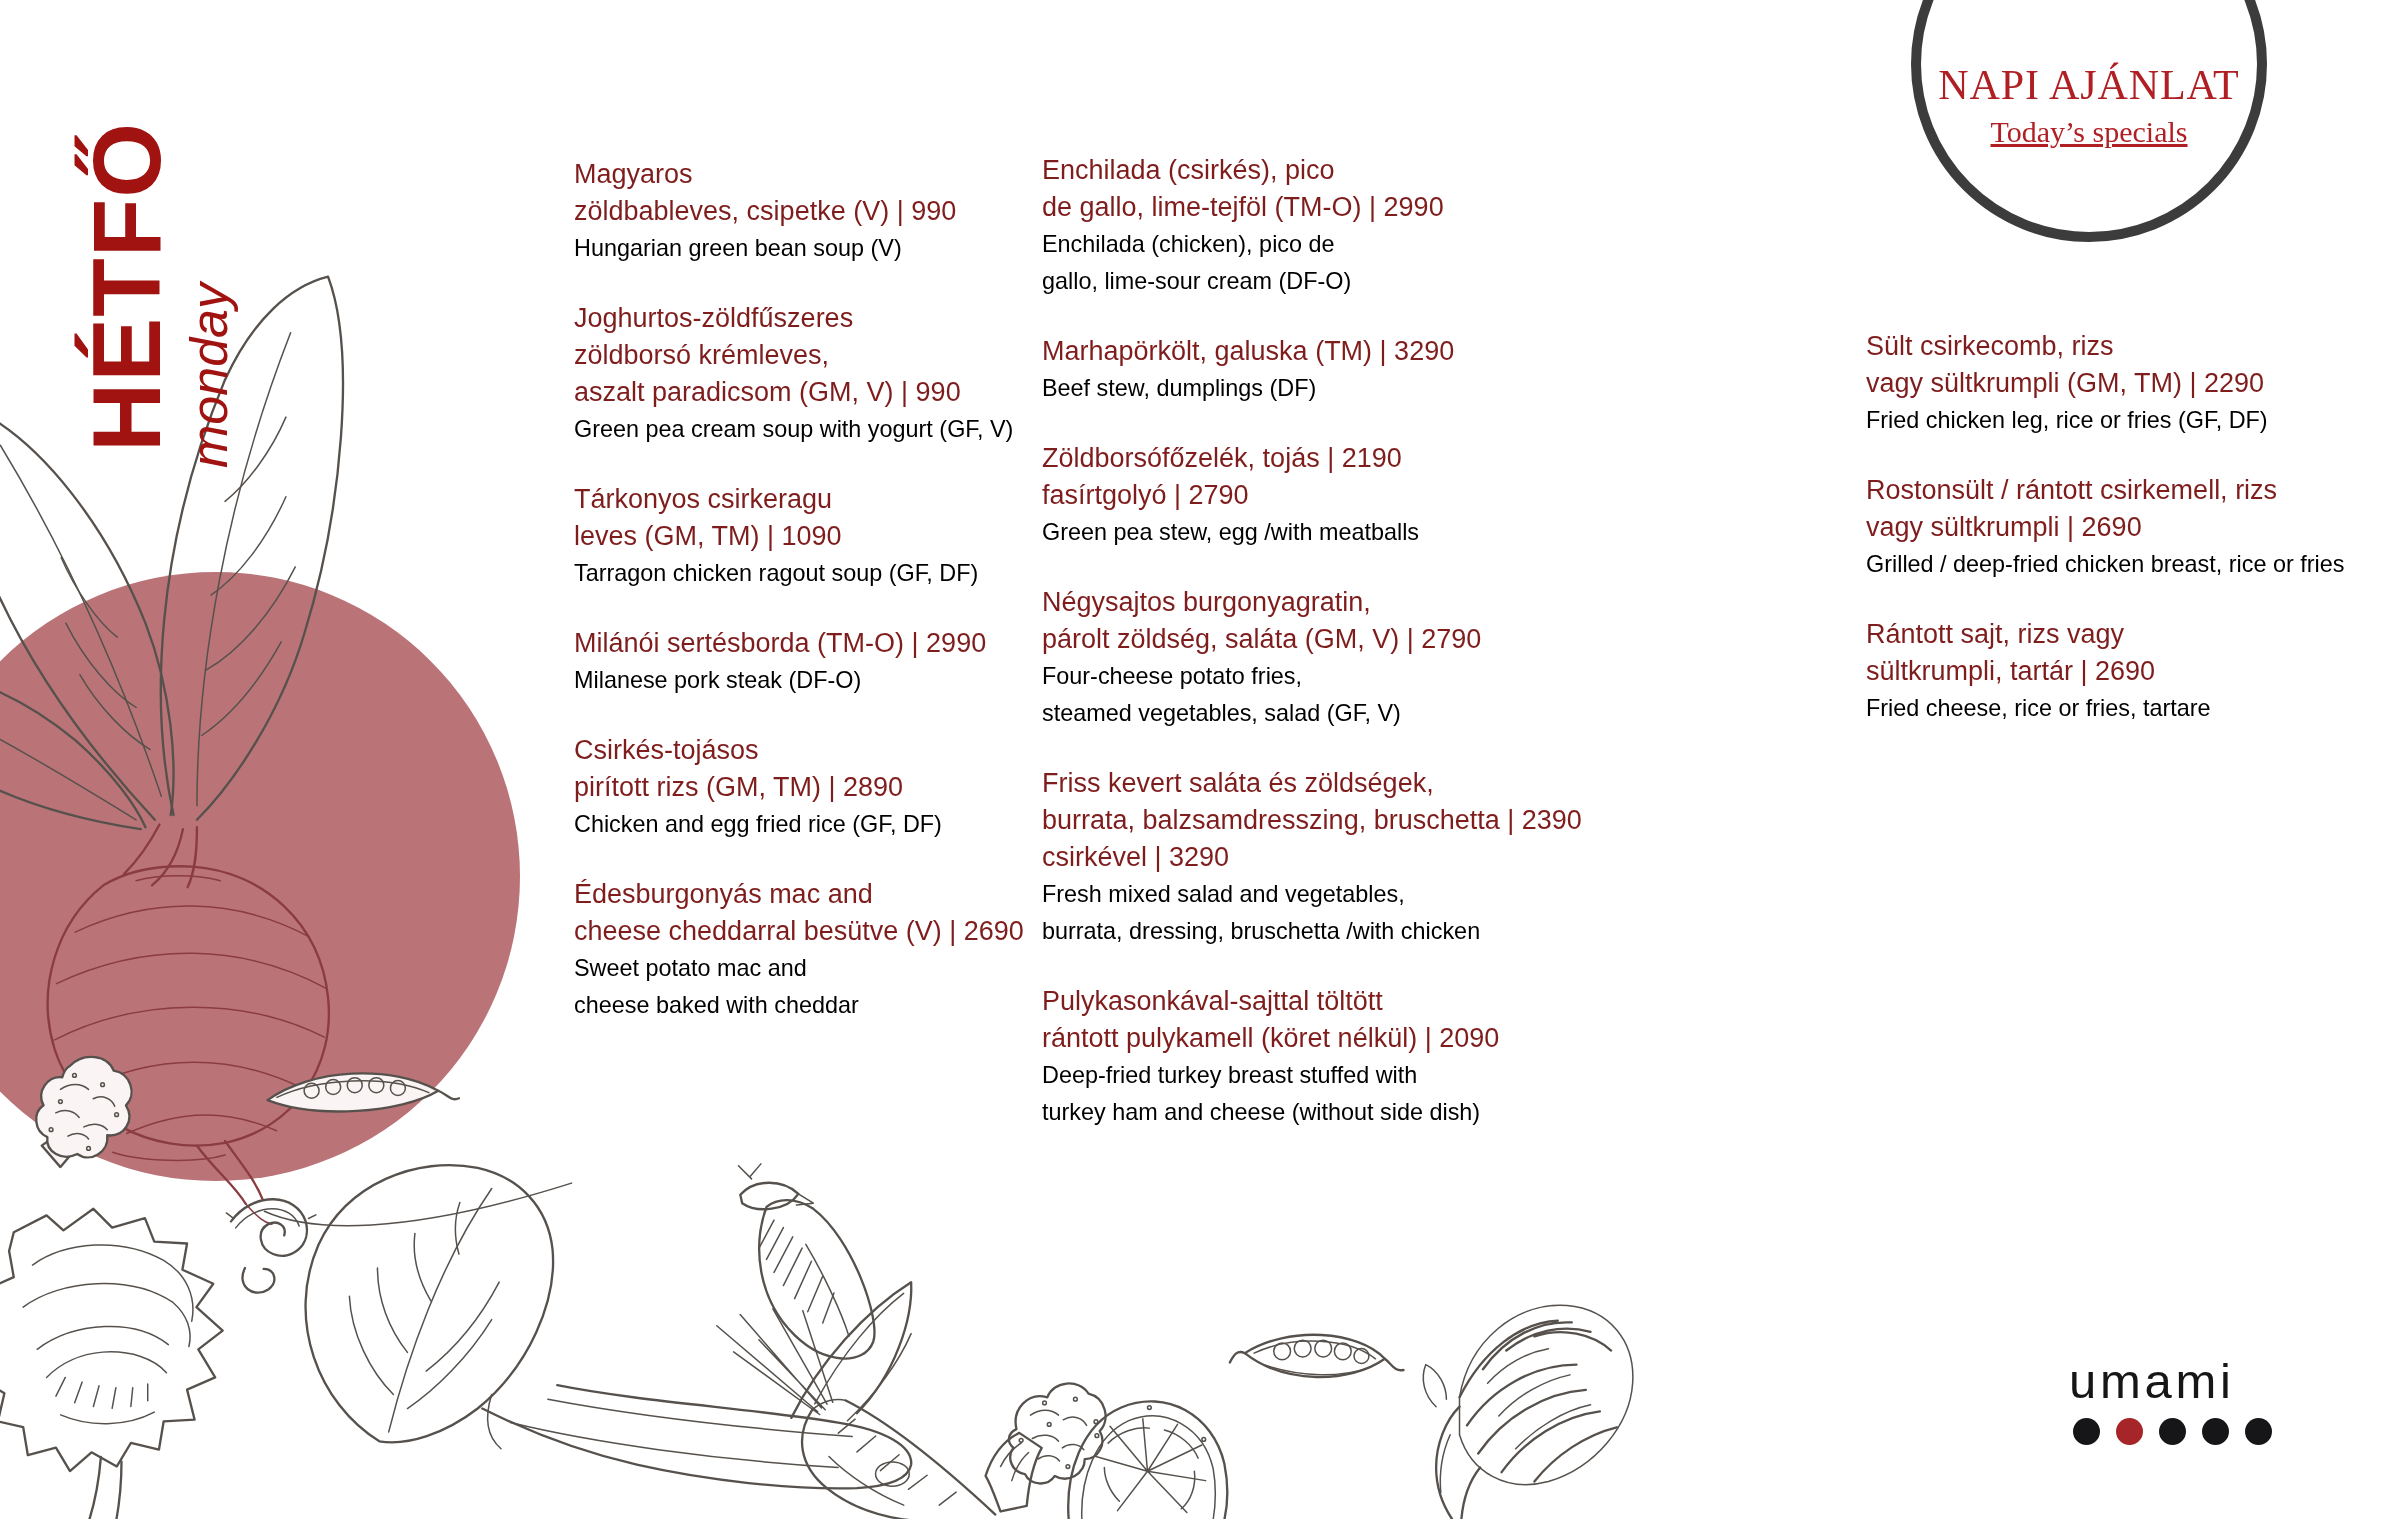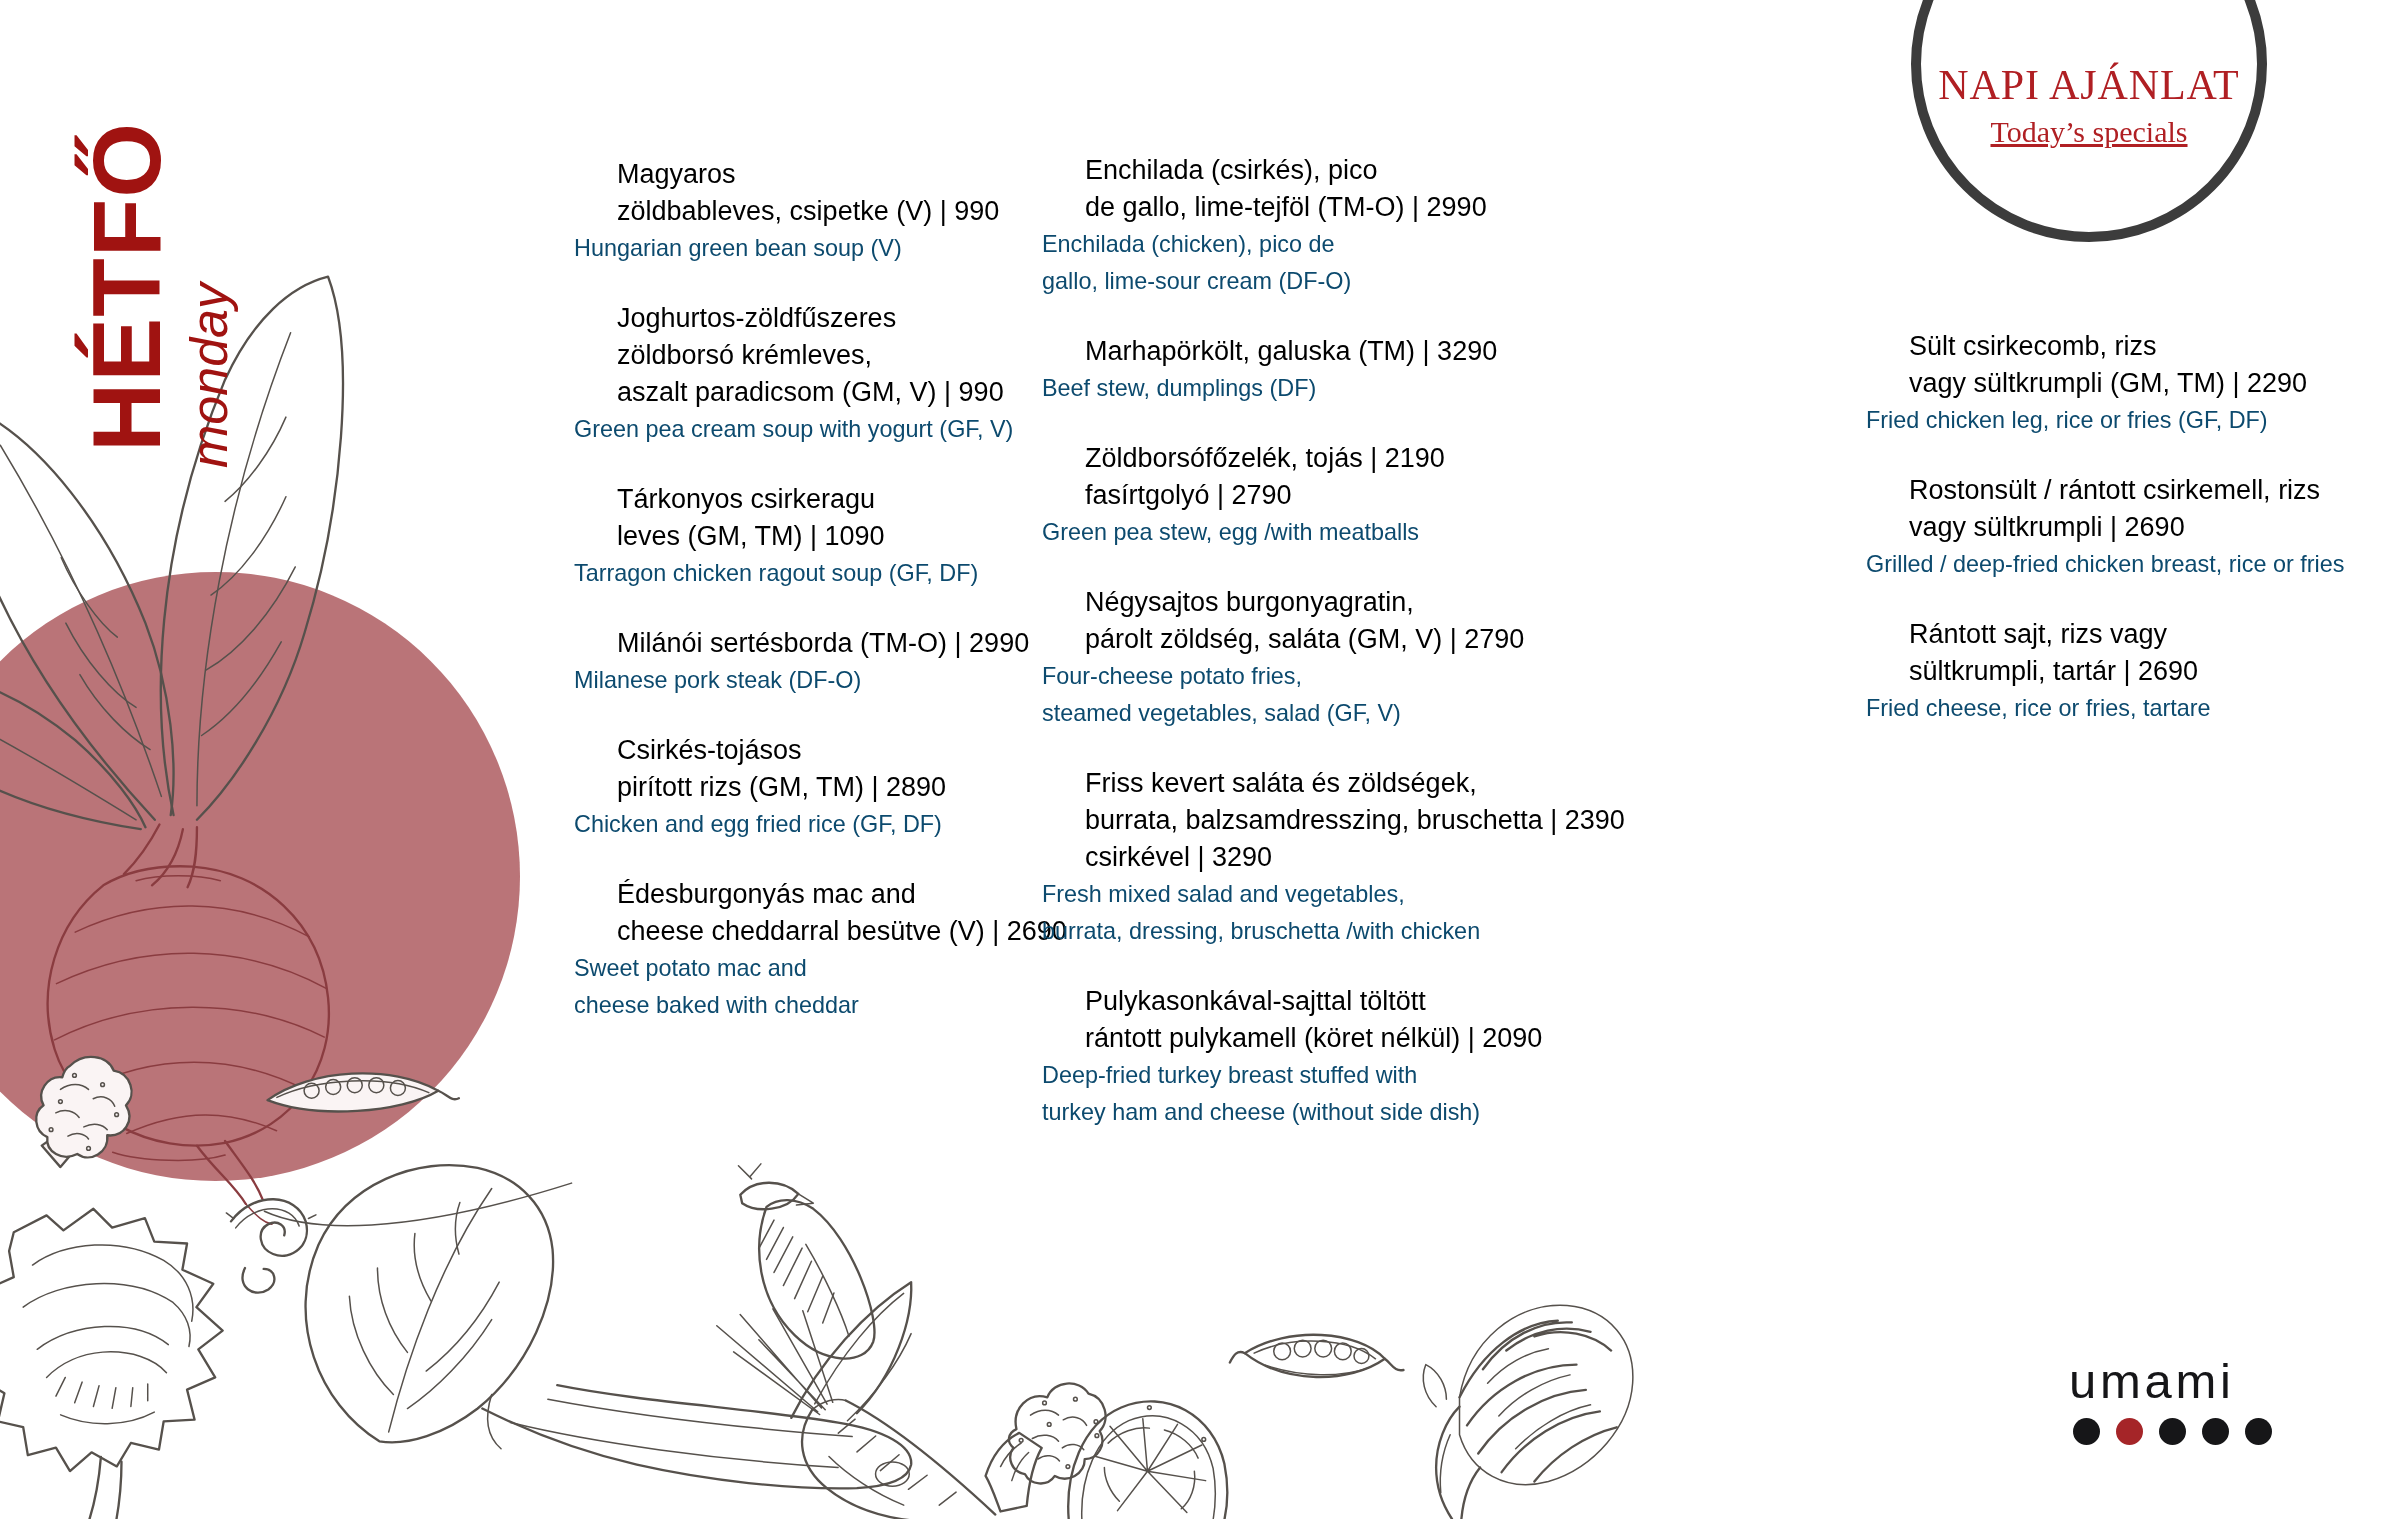--- a/index.html
+++ b/index.html
@@ -14,22 +14,22 @@
 
   
   .rose{position:absolute;left:-89px;top:572px;width:609px;height:609px;border-radius:50%;background:#ba7478;}
 
   
   .col{position:absolute;}
   .col1{left:574px;top:156px;width:525px;}
   .col2{left:1042px;top:152px;width:656px;}
   .col3{left:1866px;top:328px;width:543px;}
   .item{margin-bottom:33px;}
-  .hu{font-size:27px;line-height:37px;white-space:pre-line;color:#000000;margin-left:43px;}
-  .en{font-size:23.4px;line-height:37px;white-space:pre-line;color:#0c4a6e;}
+  .hu{font-size:27px;line-height:37px;white-space:pre-line;color:#7f1d1d;}
+  .en{font-size:23.4px;line-height:37px;white-space:pre-line;color:#000000;}
 
   
   .badge{position:absolute;left:1911px;top:-114px;width:356px;height:356px;box-sizing:border-box;
          border:10.3px solid #3c3c3c;border-radius:50%;background:#ffffff;}
   .badge-title{position:absolute;left:0;right:0;top:165px;text-align:center;
          font-family:"Liberation Serif",serif;font-size:42px;color:#b01f23;letter-spacing:0.9px;}
   .badge-sub{position:absolute;left:0;right:0;top:219px;text-align:center;
          font-family:"Liberation Serif",serif;font-size:30px;color:#b01f23;text-decoration:underline;}
 
   

